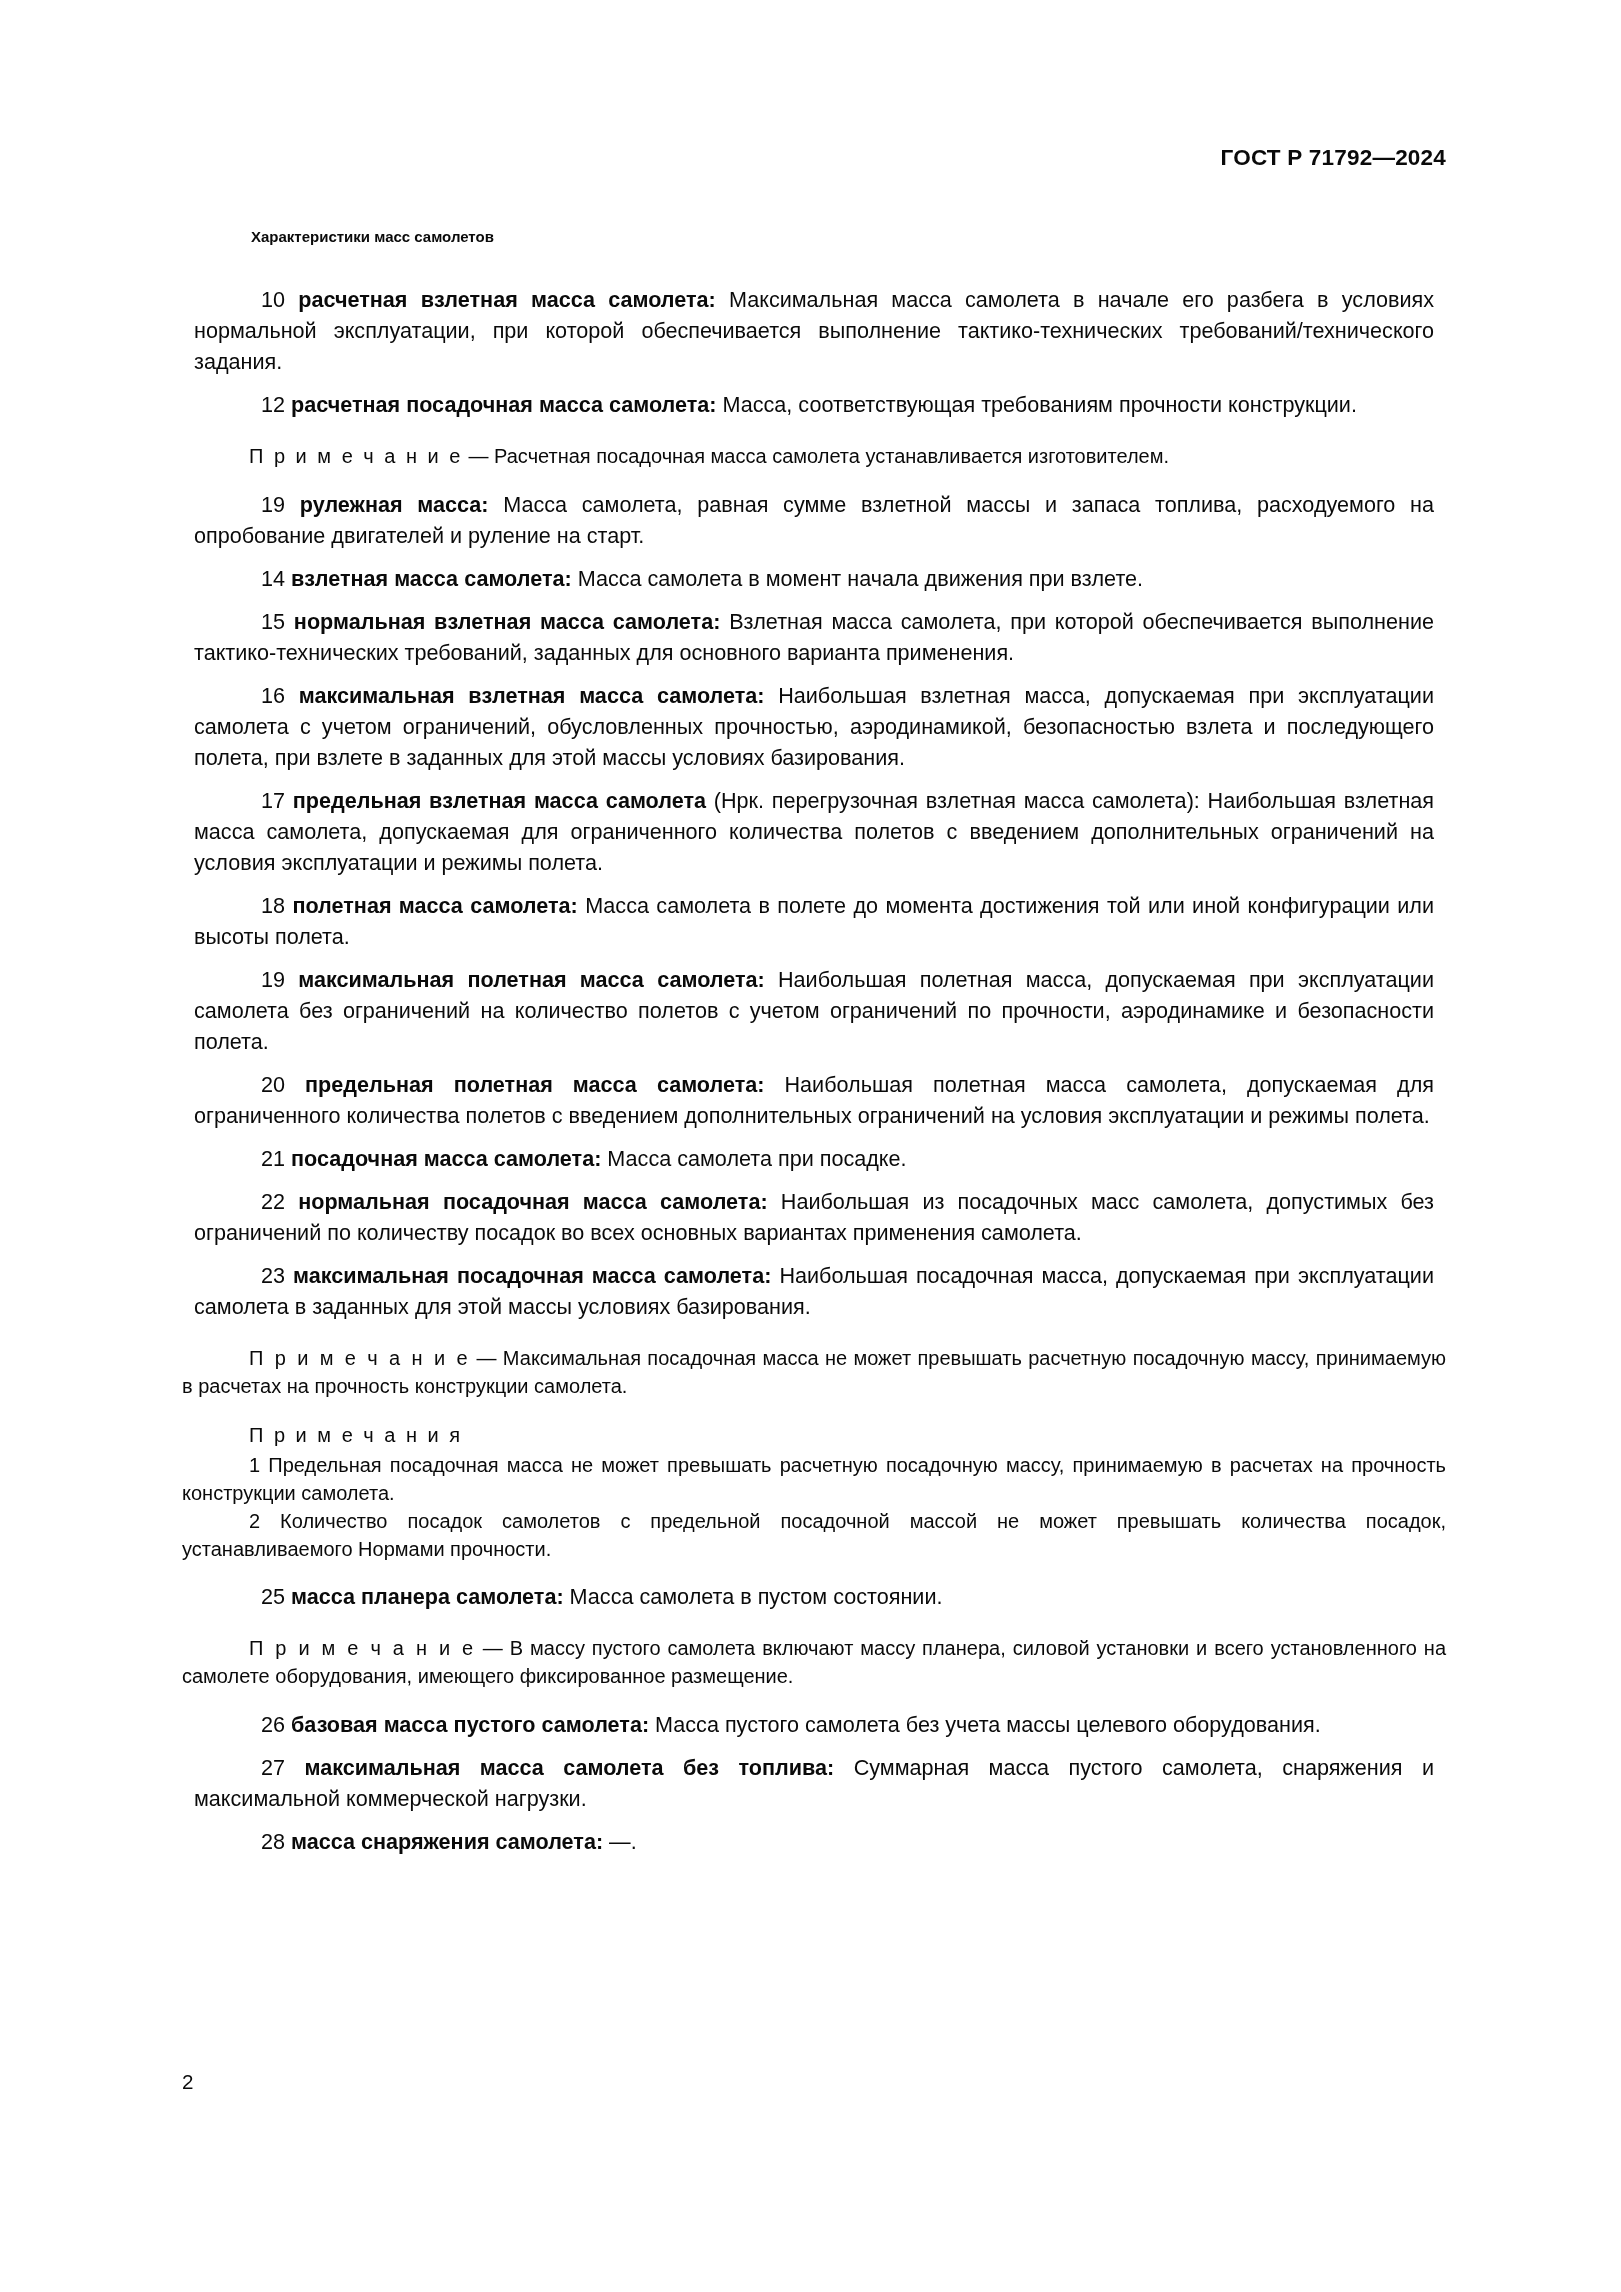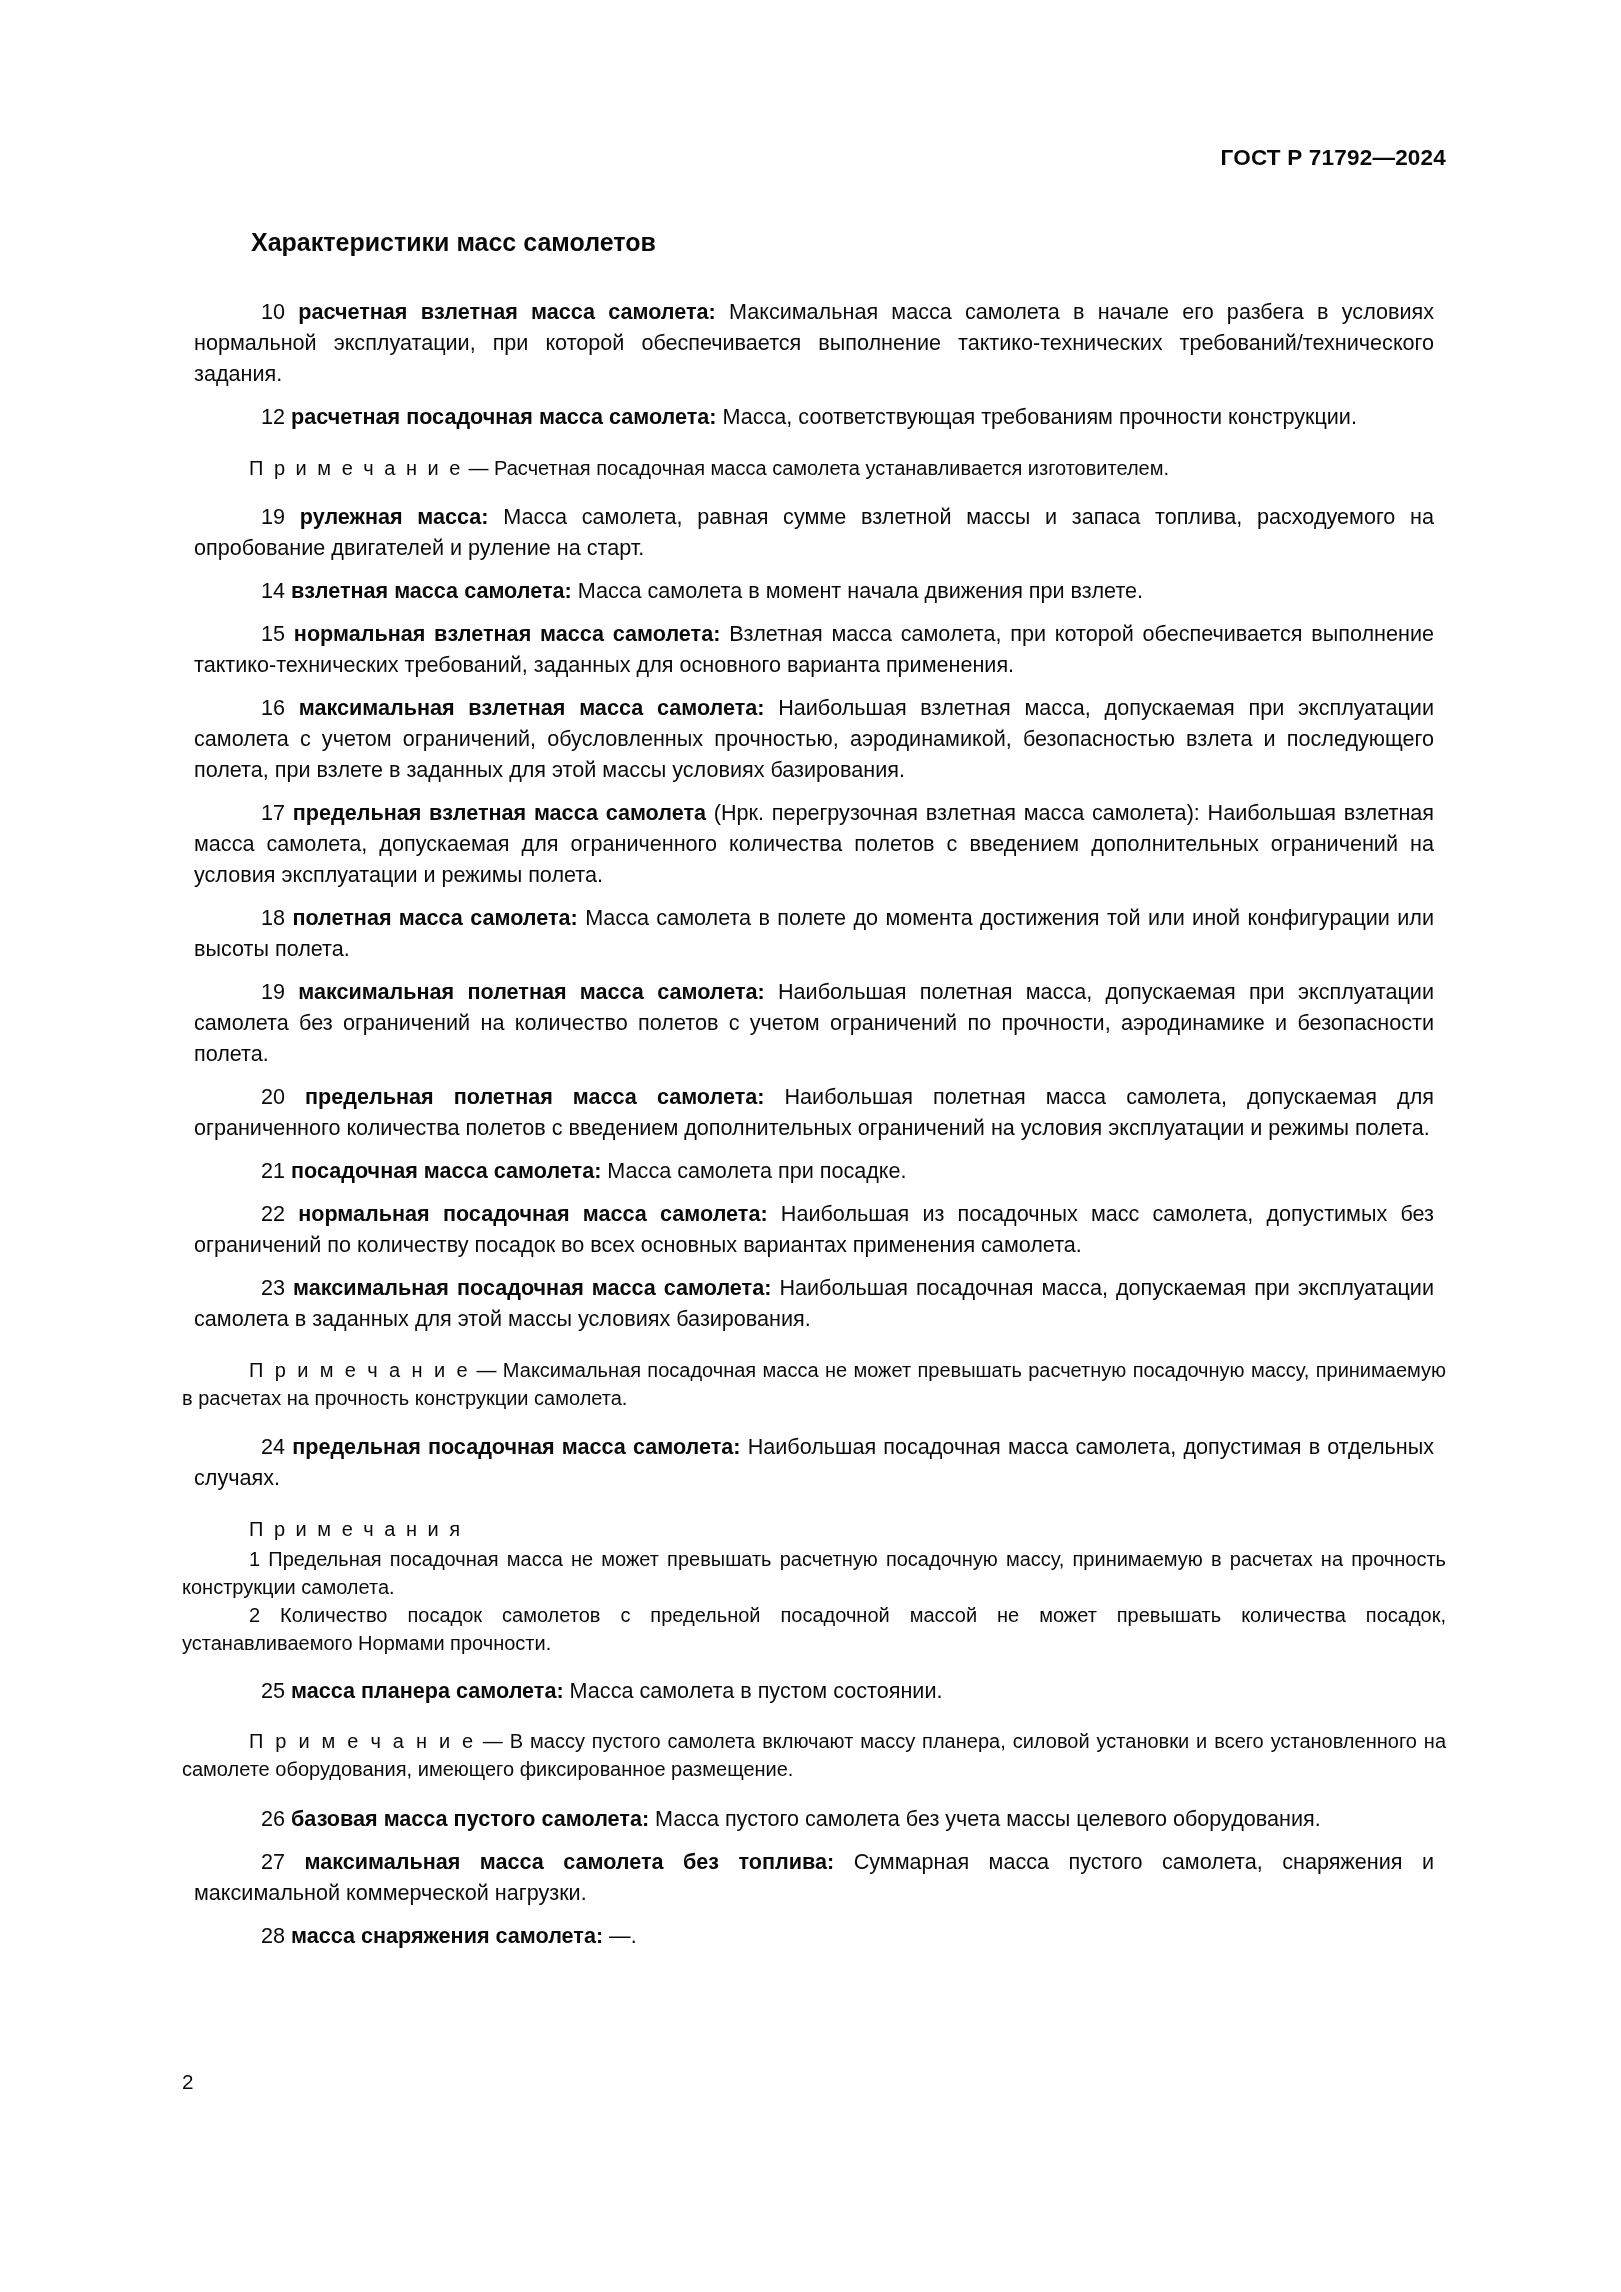--- a/index.html
+++ b/index.html
@@ -26,21 +26,21 @@
     width: 1264px;
   }
   .doc-header {
     font-size: 22.5px;
     font-weight: bold;
     letter-spacing: 0.2px;
     margin: 0 0 57px 0;
     text-align: right;
   }
   .section-title {
-    font-size: 25px;
+    font-size: 15px;
     font-weight: bold;
     margin: 0 0 39px 69px;
   }
   p.para {
     margin: 12px;
     font-size: 21.6px;
     line-height: 31px;
     text-align: justify;
     text-indent: 67px;
     hyphens: manual;
@@ -166,24 +166,20 @@
 
     <p class="para">
       <span>23</span>
       <span class="term">максимальная посадочная масса самолета:</span><span> Наибольшая посадочная масса, допускаемая при эксплуатации самолета в заданных для этой массы условиях базирования.</span>
     </p>
 
     <p class="note">
       <span class="note-label">П р и м е ч а н и е</span><span>  — Максимальная посадочная масса не может превышать расчетную посадочную массу, принимаемую в расчетах на прочность конструкции самолета.</span>
     </p>
 
-    <p class="para gap-top">
-      <span>24</span>
-      <span class="term">предельная посадочная масса самолета:</span><span> Наибольшая посадочная масса самолета, допустимая в отдельных случаях.</span>
-    </p>
 
     <div class="notes-block">
       <div class="notes-title">П р и м е ч а н и я</div>
       <p class="note-item">1 Предельная посадочная масса не может превышать расчетную посадочную массу, принимаемую в расчетах на прочность конструкции самолета.</p>
       <p class="note-item">2 Количество посадок самолетов с предельной посадочной массой не может превышать количества посадок, устанавливаемого Нормами прочности.</p>
     </div>
 
     <p class="para gap-top">
       <span>25</span>
       <span class="term">масса планера самолета:</span><span> Масса самолета в пустом состоянии.</span>

